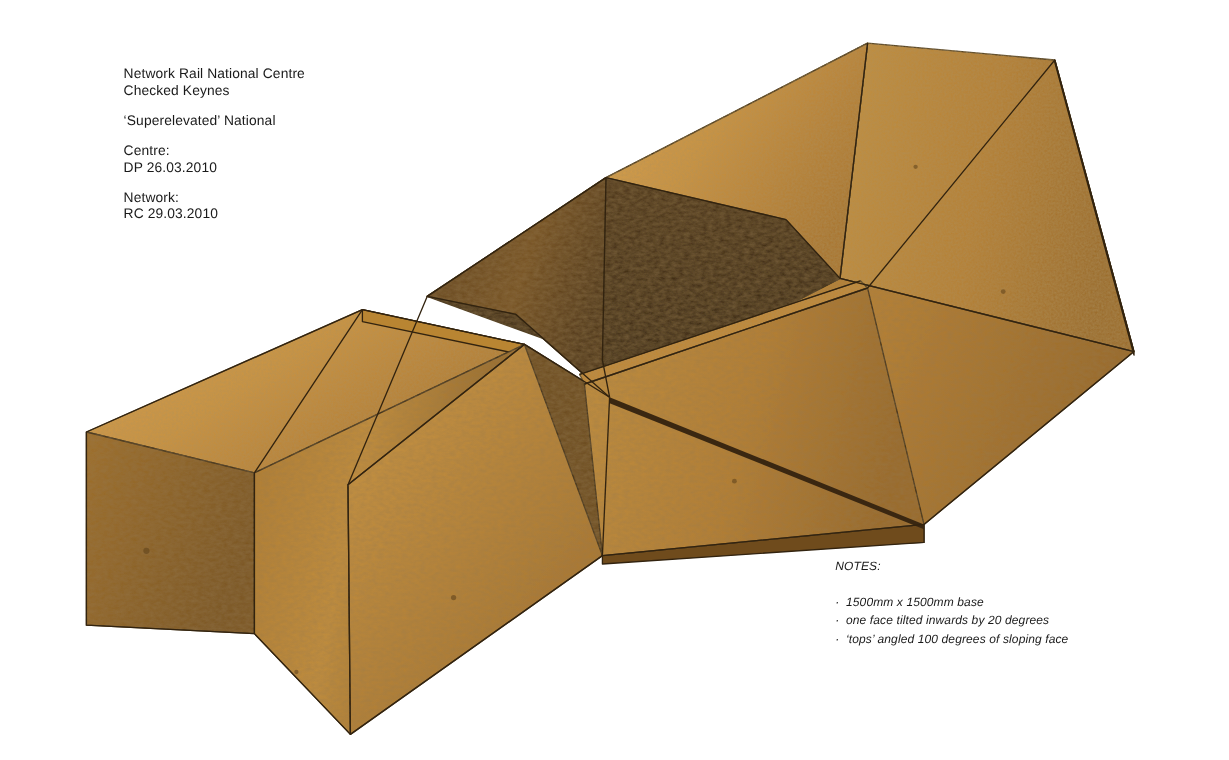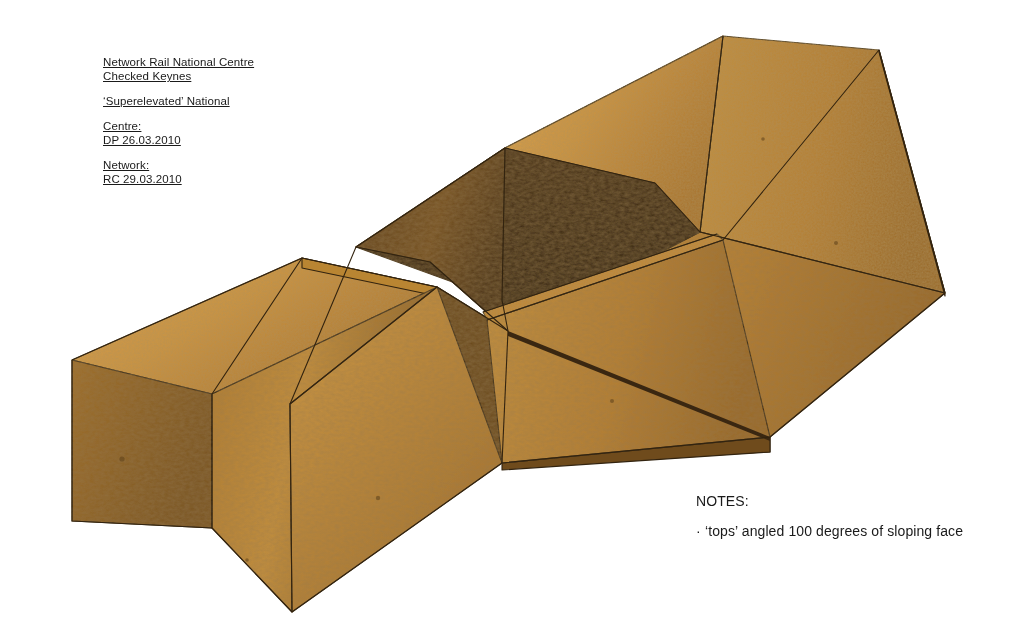--- a/index.html
+++ b/index.html
@@ -25,31 +25,31 @@
     position: absolute;
     left: 103px;
     top: 55px;
     font-size: 11.5px;
     line-height: 14px;
     color: #1a1a1a;
     letter-spacing: 0.1px;
   }
   .title-block .grp {
     margin-bottom: 11px;
-    text-decoration: underline;
   }
   .title-block .grp:last-child { margin-bottom: 0; }
   .notes-block {
     position: absolute;
     left: 696px;
-    top: 494px;
-    font-size: 14px;
+    top: 465px;
+    font-size: 10px;
     line-height: 15.5px;
     color: #1a1a1a;
     letter-spacing: 0.1px;
+    font-style: italic;
   }
   .notes-block .notes-heading {
     margin-bottom: 14px;
   }
   .notes-block ul {
     list-style: none;
     margin: 0;
     padding: 0;
   }
   .notes-block li {
@@ -192,15 +192,17 @@
   </div>
   <div class="grp">
     <div>Network:</div>
     <div>RC 29.03.2010</div>
   </div>
 </div>
 
 <div class="notes-block">
   <div class="notes-heading">NOTES:</div>
   <ul>
+    <li><span class="dot">·</span><span>1500mm x 1500mm base</span></li>
+    <li><span class="dot">·</span><span>one face tilted inwards by 20 degrees</span></li>
     <li><span class="dot">·</span><span>‘tops’ angled 100 degrees of sloping face</span></li>
   </ul>
 </div>
 
 </body></html>

